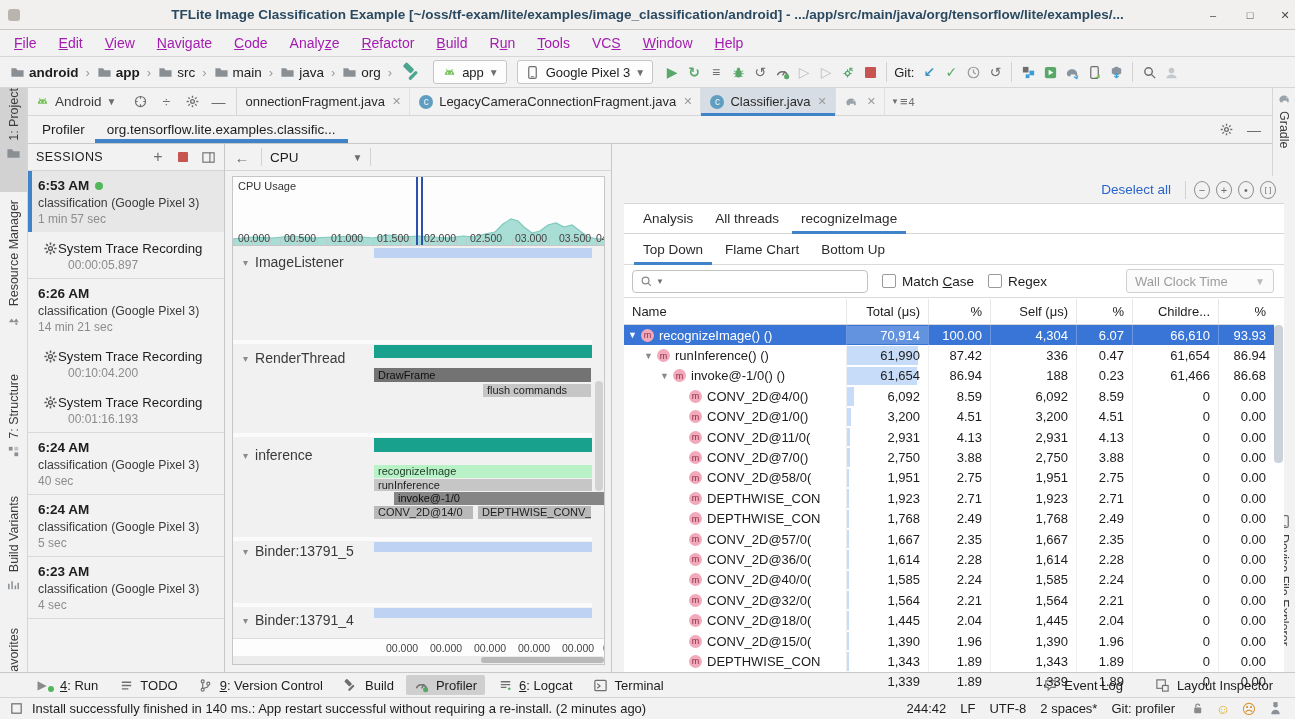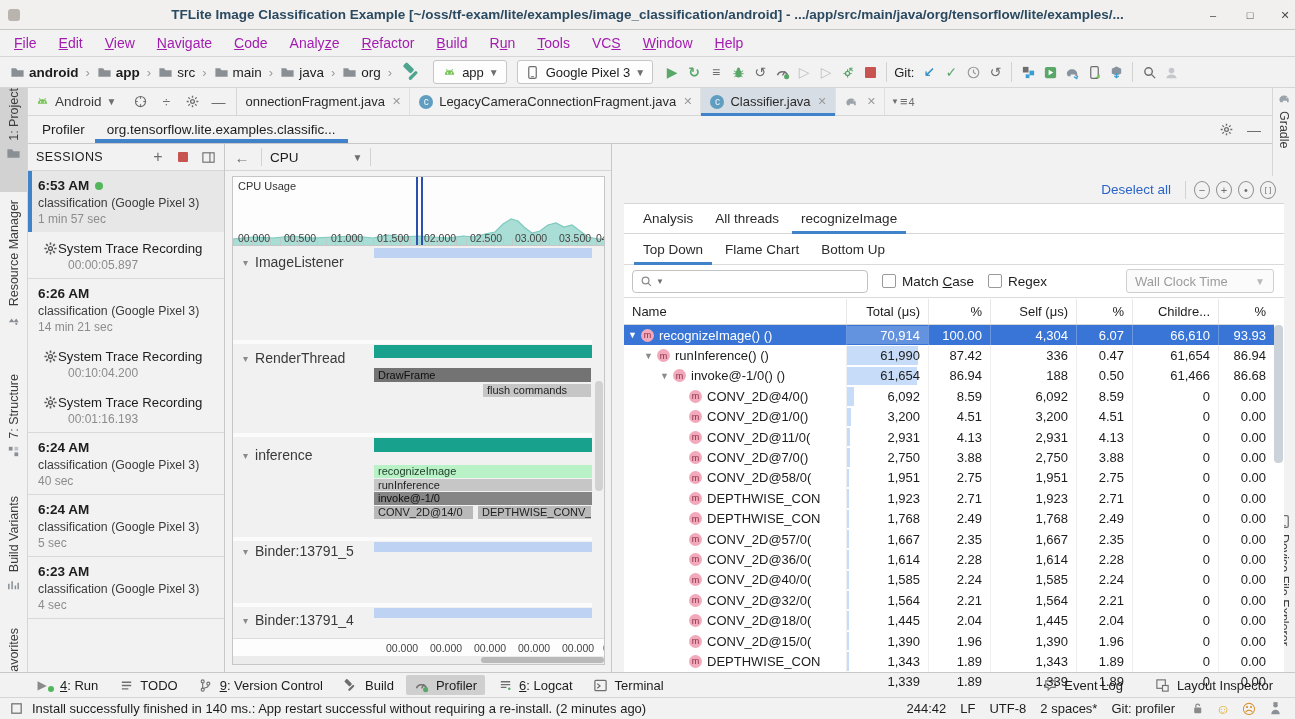--- a/index.html
+++ b/index.html
@@ -95,21 +95,21 @@
   .thread-label { position:absolute; left:10px; display:flex; align-items:center; gap:7px; font-size:14px; color:#3a3a3a; }
   .thread-label .tri { color:#8a8a8a; font-size:10px; }
   #bars { position:absolute; left:141px; top:0; width:218px; height:376px; }
   .bar { position:absolute; font-size:11px; line-height:1; display:flex; align-items:center; padding-left:4px; overflow:hidden; white-space:nowrap; }
   .bar.sleep { background:#bed3f4; }
   .bar.run { background:#18a28e; }
   .bar.green { background:#b9f2c6; color:#1d3b26; }
   .bar.gray2 { background:#737373; color:#0f0f0f; }
   .bar.gray3 { background:#c6c6c6; color:#222; }
   .bar.gray3b { background:#b9b9b9; color:#222; }
-  .bar.gray4 { background:#858585; color:#0f0f0f; }
+  .bar.gray4 { background:#858585; color:#0f0f0f;margin-left:20px; }
   .band-gap { position:absolute; left:0; right:12px; height:4px; background:#fbfbfb; }
   #tl-vscroll { position:absolute; right:1px; top:135px; width:8px; height:110px; background:#d2d2d2; border-radius:4px; }
   #tl-axis { position:absolute; left:0; right:0; bottom:8px; height:18px; background:#fdfdfd; border-top:1px solid #dcdcdc; }
   #tl-axis .a { position:absolute; top:3px; font-size:10.5px; color:#444; }
   #tl-hscroll { position:absolute; left:0; right:0; bottom:0; height:8px; background:#ececec; }
   #tl-hscroll .thumb { position:absolute; left:248px; width:123px; top:1px; height:6px; background:#b9b9b9; border-radius:3px; }
 
   
   #rpanel { left:624px; top:144px; width:660px; height:528px; background:#fff;margin-top:32px; }
   #rp-controls { height:28px; background:#f2f2f2; border-bottom:1px solid #d6d6d6; display:flex; align-items:center; justify-content:flex-end; gap:8px; padding-right:8px; }
@@ -892,21 +892,21 @@
               <div class="dbar" style="width: 86.9%;"></div>
               <span class="v">61,654</span>
             </div>
             <div class="tc num">
               <span class="v">86.94</span>
             </div>
             <div class="tc num">
               <span class="v">188</span>
             </div>
             <div class="tc num">
-              <span class="v">0.50</span>
+              <span class="v">0.23</span>
             </div>
             <div class="tc num">
               <span class="v">61,466</span>
             </div>
             <div class="tc num">
               <span class="v">86.68</span>
             </div>
           </div>
           <div class="trow">
             <div class="tc" style="padding-left: 52px;">

